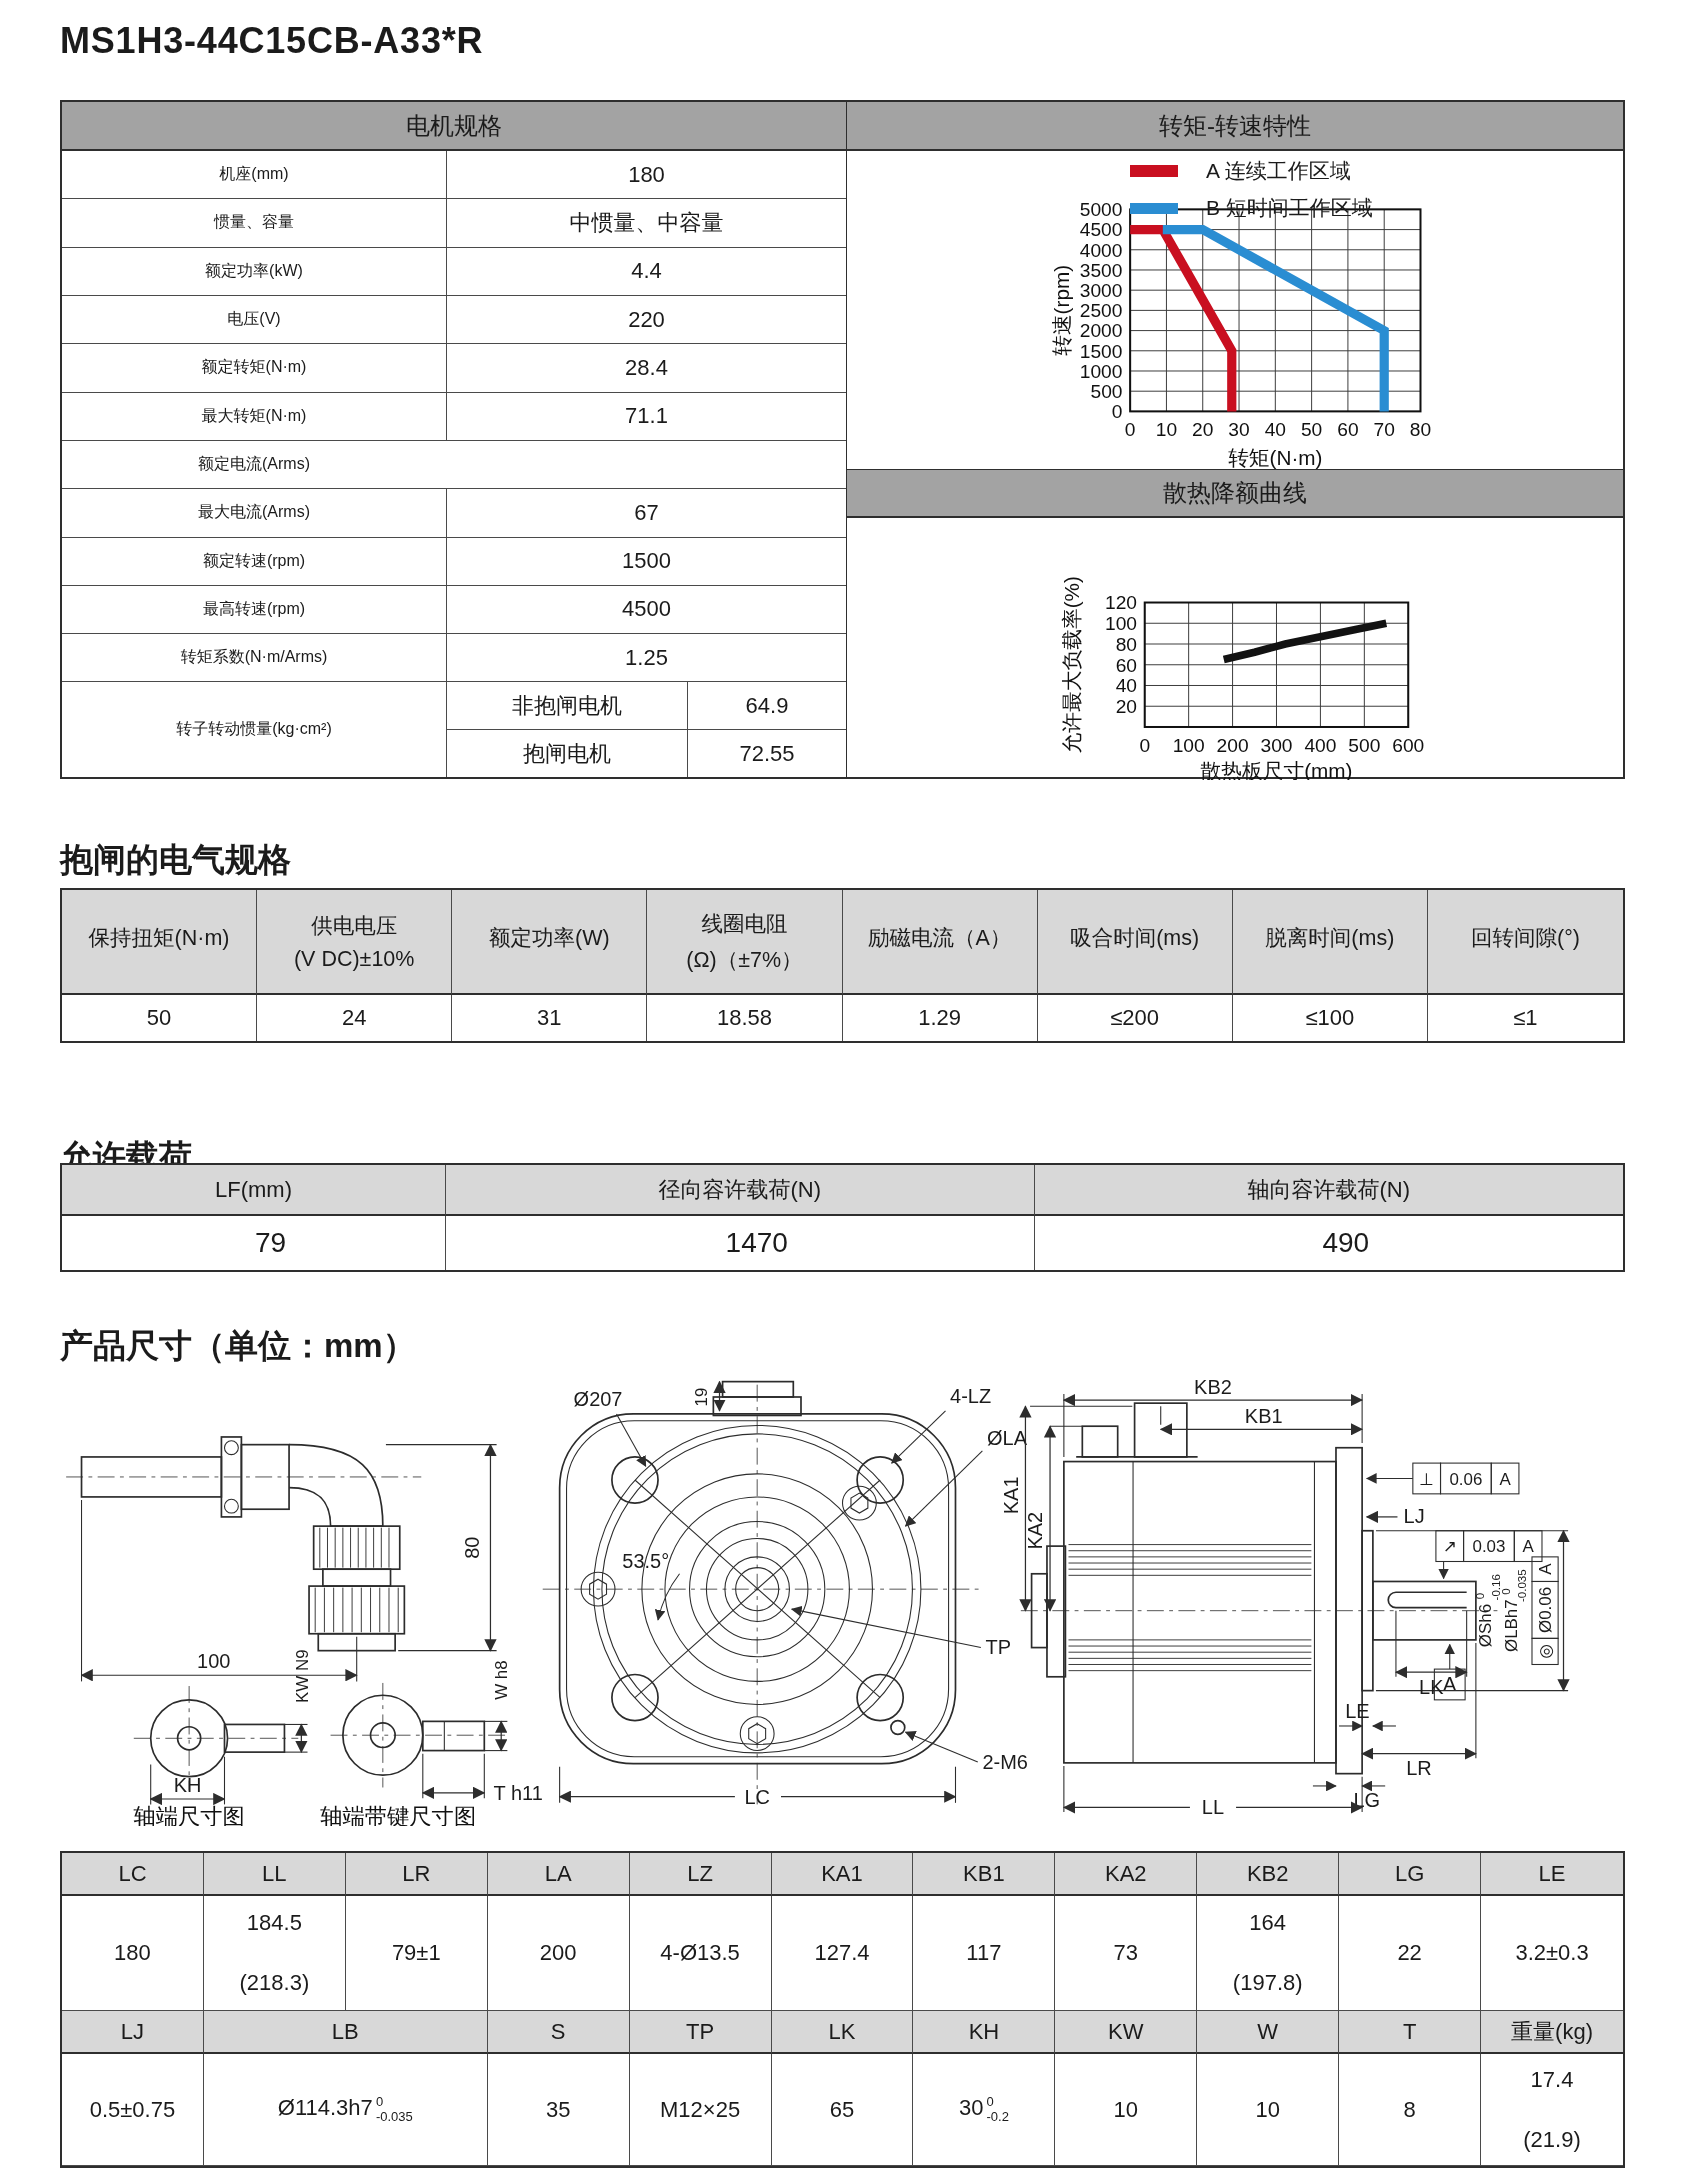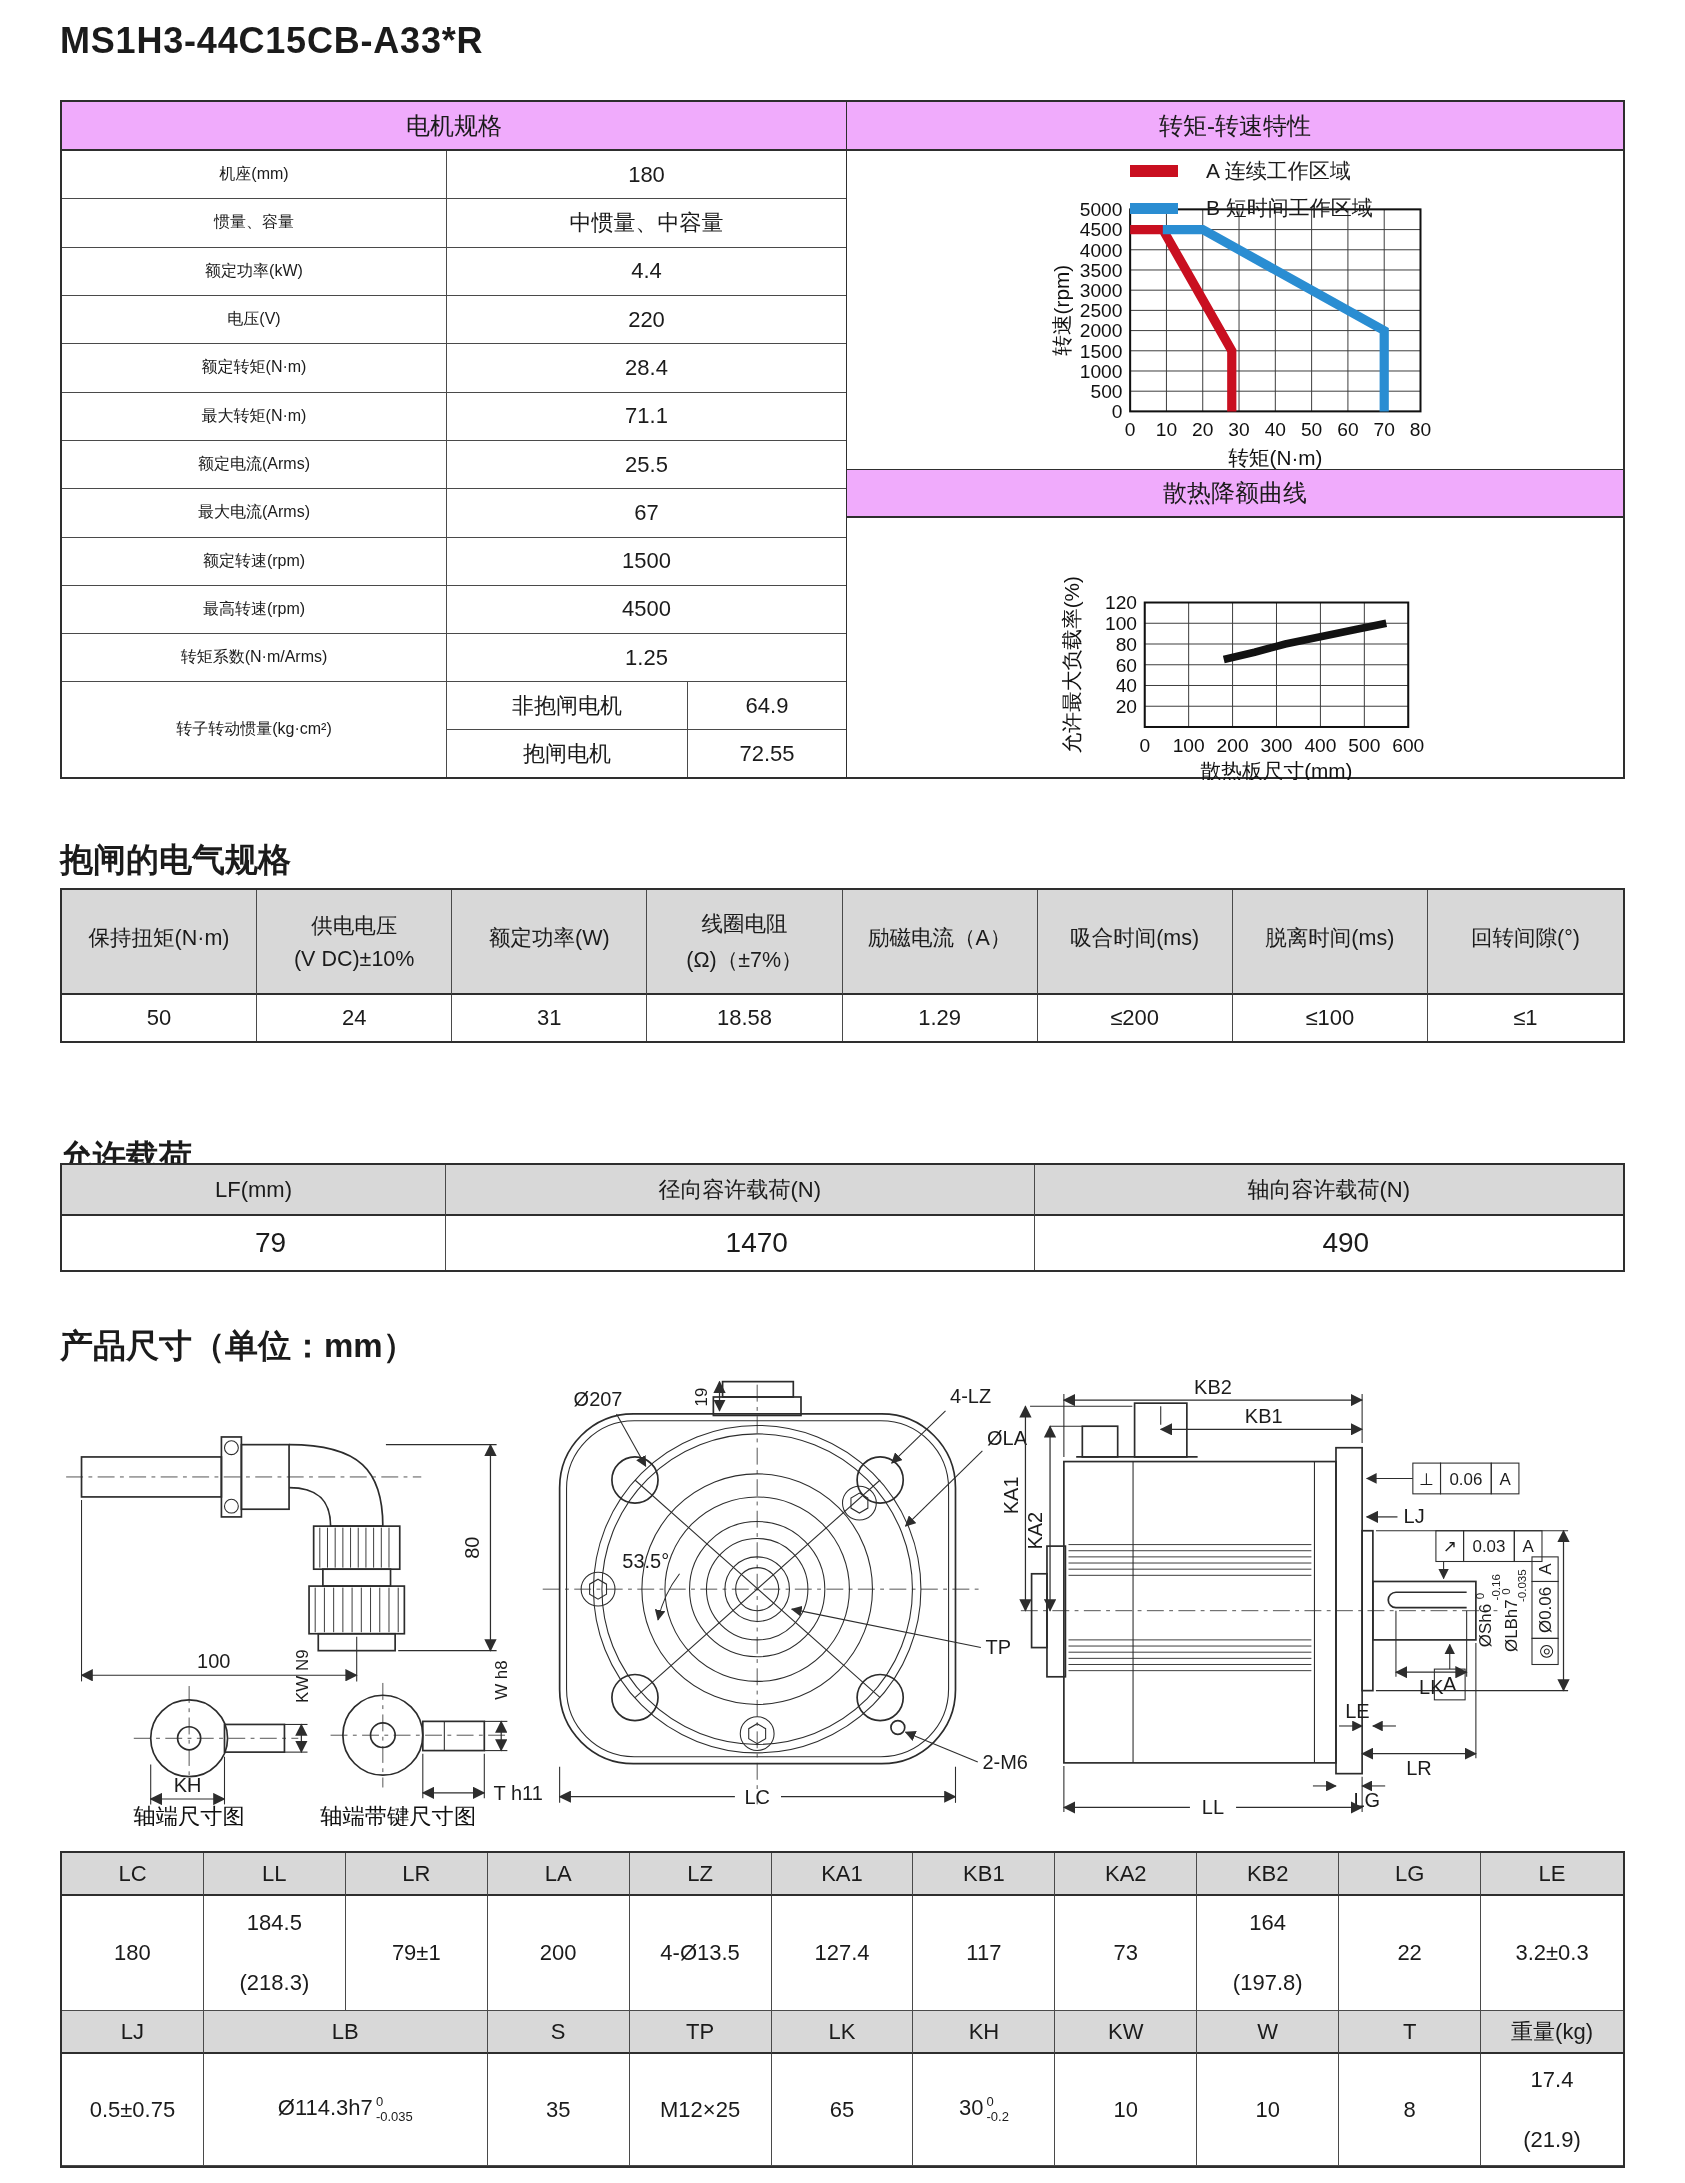--- a/index.html
+++ b/index.html
@@ -6,21 +6,21 @@
   .page{position:relative;width:1685px;height:2183px;background:#fff;
         font-family:"Liberation Sans","DejaVu Sans",sans-serif;color:#1b1b1b;overflow:hidden;}
   *{box-sizing:border-box;}
 
   .doc-title{position:absolute;left:60px;top:20px;font-size:36px;font-weight:bold;letter-spacing:0.8px;}
 
   
   .spec-block{position:absolute;left:60px;top:100px;width:1565px;height:679px;
               border:2.3px solid #2e2e2e;display:flex;}
   .spec-left{width:788px;border-right:1.5px solid #2e2e2e;display:flex;flex-direction:column;}
-  .g-head{height:49px;background:#f0abfc;border-bottom:2.3px solid #2e2e2e;
+  .g-head{height:49px;background:#a3a3a3;border-bottom:2.3px solid #2e2e2e;
           display:flex;align-items:center;justify-content:center;font-size:24px;flex:none;}
   .spec-row{flex:1;display:flex;border-bottom:1.2px solid #4a4a4a;}
   .spec-row:last-child{border-bottom:none;}
   .spec-label{width:384px;display:flex;align-items:center;justify-content:center;font-size:16px;text-align:center;}
   .spec-value{flex:1;border-left:1.2px solid #4a4a4a;display:flex;align-items:center;justify-content:center;font-size:22px;}
   .spec-row.inertia{flex:2;}
   .inertia-right{flex:1;display:flex;flex-direction:column;border-left:1.2px solid #4a4a4a;}
   .inertia-sub{flex:1;display:flex;}
   .inertia-sub + .inertia-sub{border-top:1.2px solid #4a4a4a;}
   .inertia-name{width:240px;display:flex;align-items:center;justify-content:center;font-size:22px;}
@@ -111,21 +111,20 @@
       <div class="spec-row">
         <div class="spec-label">额定转矩(N·m)</div>
         <div class="spec-value">28.4</div>
       </div>
       <div class="spec-row">
         <div class="spec-label">最大转矩(N·m)</div>
         <div class="spec-value">71.1</div>
       </div>
       <div class="spec-row">
         <div class="spec-label">额定电流(Arms)</div>
-        <div class="spec-value">25.5</div>
       </div>
       <div class="spec-row">
         <div class="spec-label">最大电流(Arms)</div>
         <div class="spec-value">67</div>
       </div>
       <div class="spec-row">
         <div class="spec-label">额定转速(rpm)</div>
         <div class="spec-value">1500</div>
       </div>
       <div class="spec-row">

